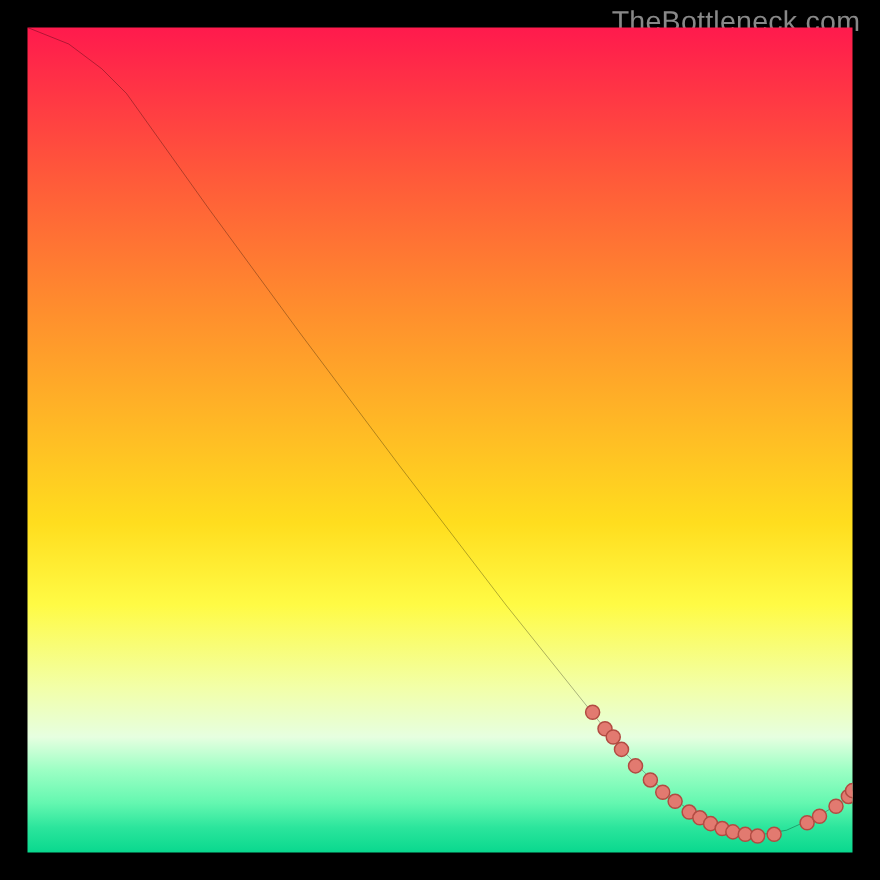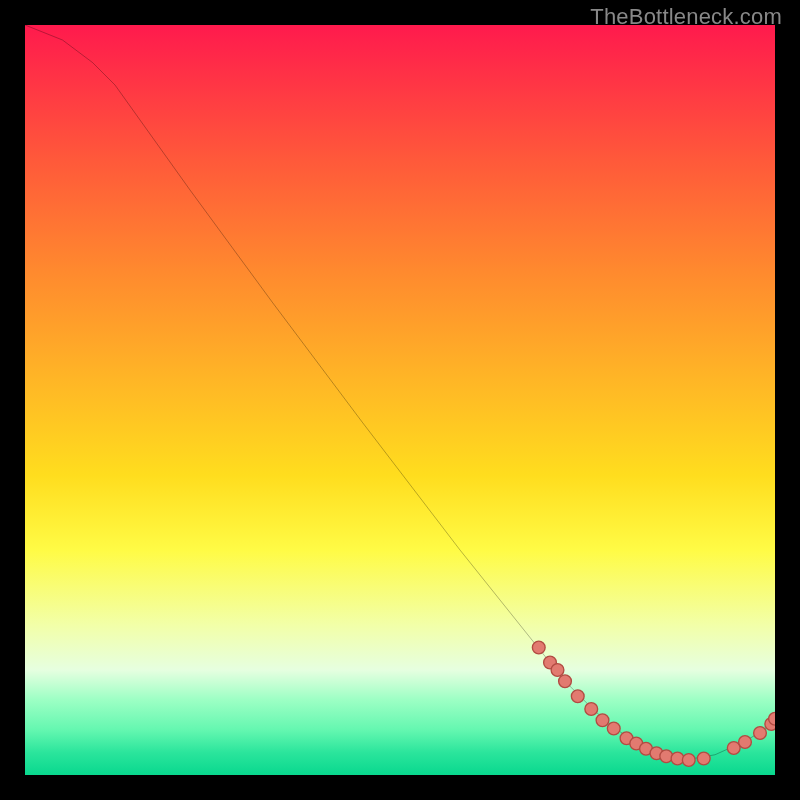--- a/index.html
+++ b/index.html
@@ -9,21 +9,21 @@
     width: 800px;
     height: 800px;
     background: #000;
   }
   .watermark {
     position: absolute;
     top: 4px;
     right: 18px;
     color: #888;
     font-family: Arial, Helvetica, sans-serif;
-    font-size: 22px;
+    font-size: 26px;
     letter-spacing: 0.2px;
   }
   .plot {
     position: absolute;
     left: 25px;
     top: 25px;
     width: 750px;
     height: 750px;
   }
   .gradient {

